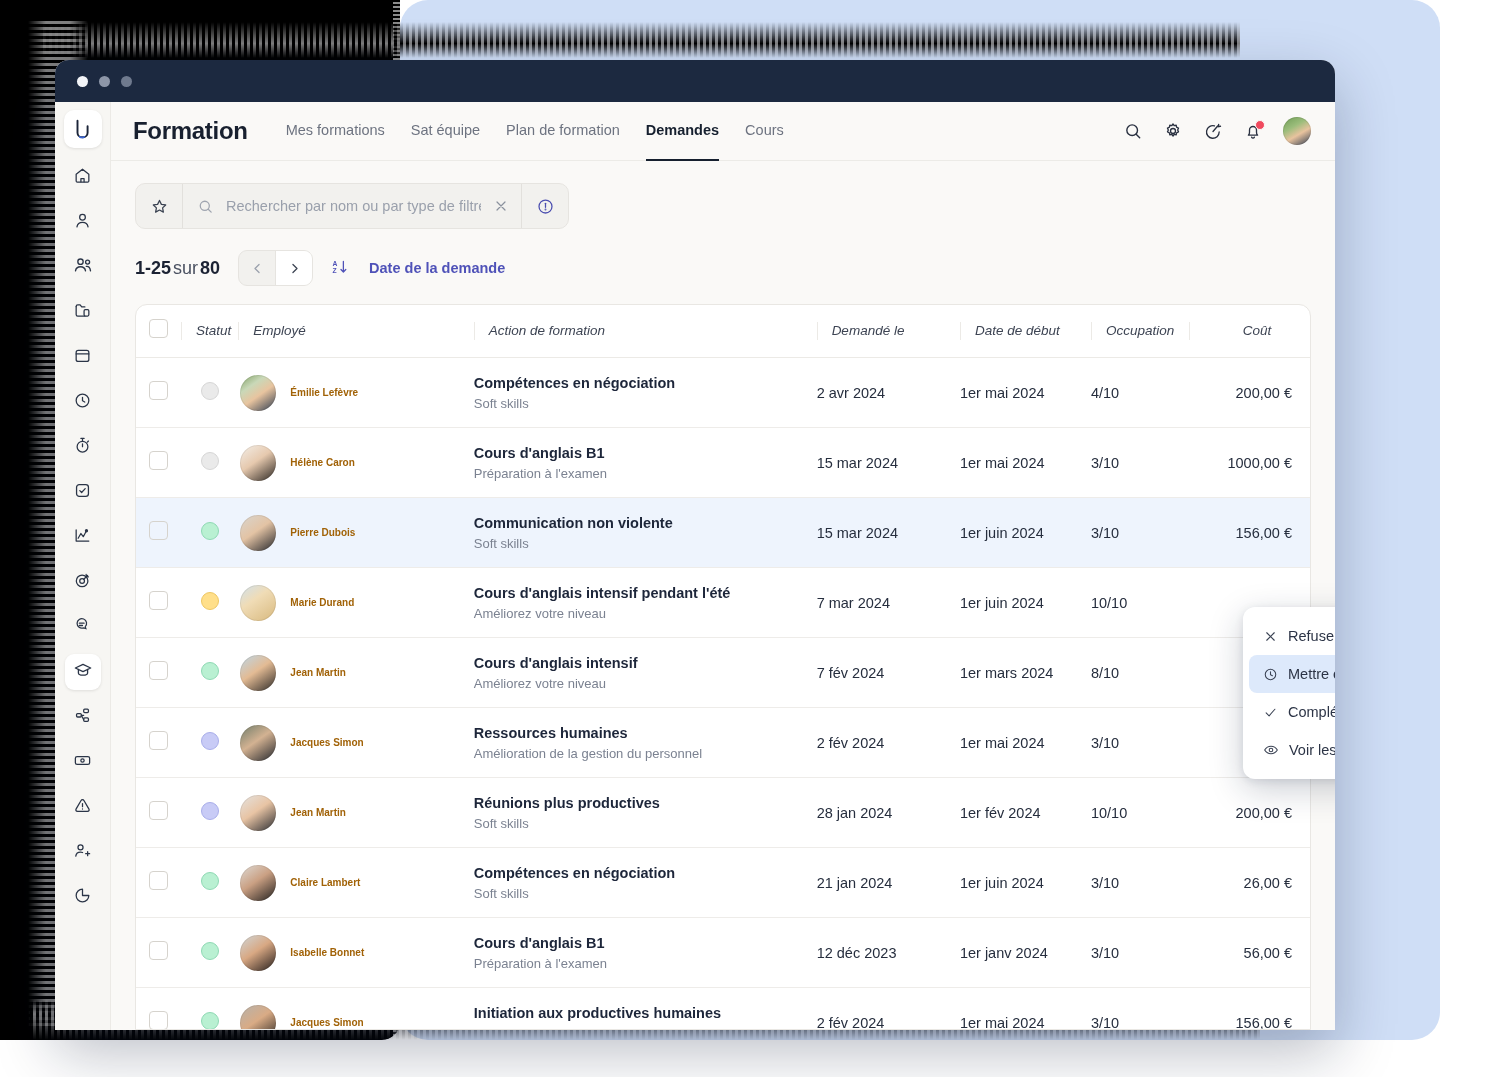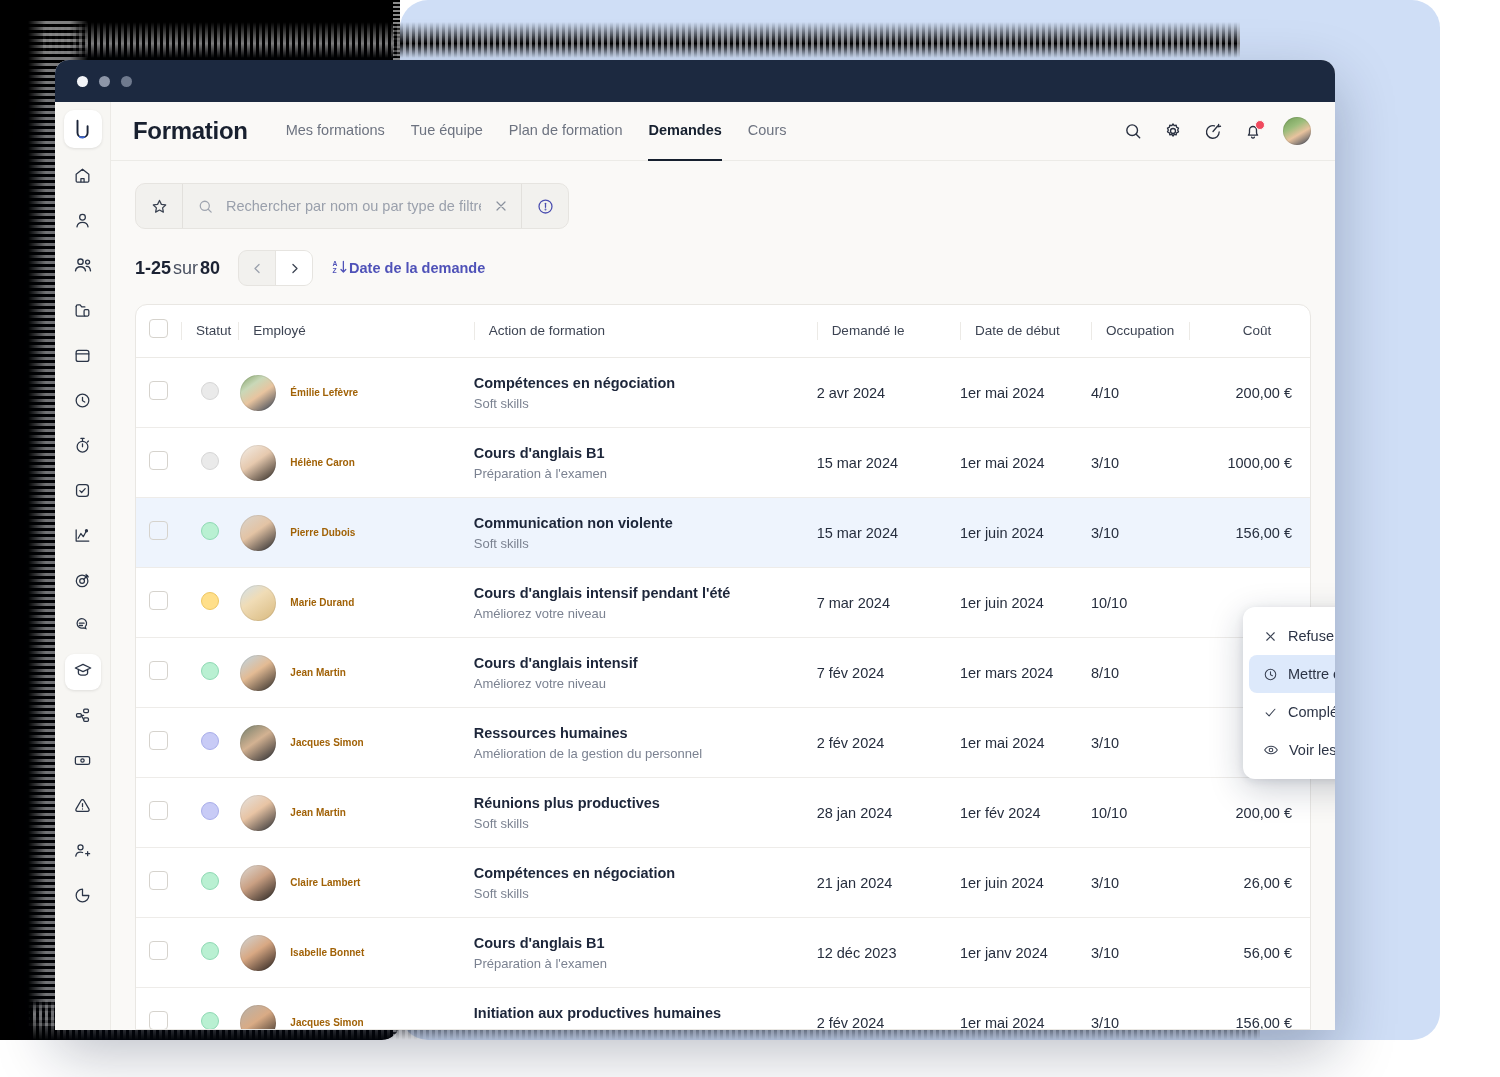--- a/index.html
+++ b/index.html
@@ -120,33 +120,33 @@
   .sb-clear{color:#8b919d;display:flex;align-items:center;cursor:pointer;}
   .sb-info{width:46px;display:flex;align-items:center;justify-content:center;color:#4c4fb0;border-left:1px solid #e2e0dc;height:100%;}
 
   .toolrow{display:flex;align-items:center;gap:18px;margin-top:21px;}
   .count{font-size:18px;color:#1b2233;}
   .count b{font-weight:700;}
   .count .sur{color:#4a5161;font-weight:400;margin:0 2px;}
   .pager{display:flex;border:1px solid #e6e4e0;border-radius:9px;overflow:hidden;background:#f2f1ee;height:34px;}
   .pbtn{width:36px;display:flex;align-items:center;justify-content:center;color:#9aa0ac;}
   .pbtn.next{background:#ffffff;color:#3a4251;border-left:1px solid #e6e4e0;}
-  .sortbtn{display:flex;align-items:center;gap:0;color:#4f52b8;font-size:14.5px;font-weight:700;}
+  .sortbtn{display:flex;align-items:center;gap:20px;color:#4f52b8;font-size:14.5px;font-weight:700;}
 
   
   .table-wrap{
     margin-top:18px;background:#ffffff;border:1px solid #e9e7e3;border-radius:12px 12px 0 0;
     flex:1;overflow:hidden;position:relative;
   }
   table{border-collapse:collapse;width:100%;table-layout:fixed;}
   th{
     font-weight:400;font-size:13.5px;color:#3d4453;text-align:left;
     padding:14px 0 14px 0;border-bottom:1px solid #eceae6;vertical-align:middle;
   }
-  th .thin{display:block;padding-left:14px;border-left:1px solid #eceae6;line-height:18px;}
+  th .thin{display:block;padding-left:14px;border-left:1px solid #eceae6;line-height:18px;font-style:italic;}
   th.first .thin{border-left:0;}
   td{border-bottom:1px solid #eeece9;padding:0;vertical-align:middle;height:69px;}
   tr.sel td{background:#eef4fd;}
   .c-check{width:44px;text-align:center;}
   .c-stat{width:56px;text-align:center;}
   .c-emp{width:230px;}
   .c-act{width:335px;}
   .c-req{width:140px;}
   .c-start{width:128px;}
   .c-occ{width:96px;}
@@ -328,21 +328,21 @@
             </svg></span>
       </div>
     </div>
 
     <div class="main">
 
       <div class="topnav">
         <div class="brand">Formation</div>
         <div class="navlinks">
           <div class="navlink">Mes formations</div>
-          <div class="navlink">Tue équipe</div>
+          <div class="navlink">Sat équipe</div>
           <div class="navlink">Plan de formation</div>
           <div class="navlink active">Demandes</div>
           <div class="navlink">Cours</div>
         </div>
         <div class="nav-spacer"></div>
         <div class="navicons">
           <span class="navicon">
             <svg width="20" height="20" viewBox="0 0 24 24" fill="none" stroke="currentColor" stroke-width="1.7" stroke-linecap="round">
                 <circle cx="11" cy="11" r="6.4"></circle>
                 <path d="M15.8 15.8 20 20"></path>

